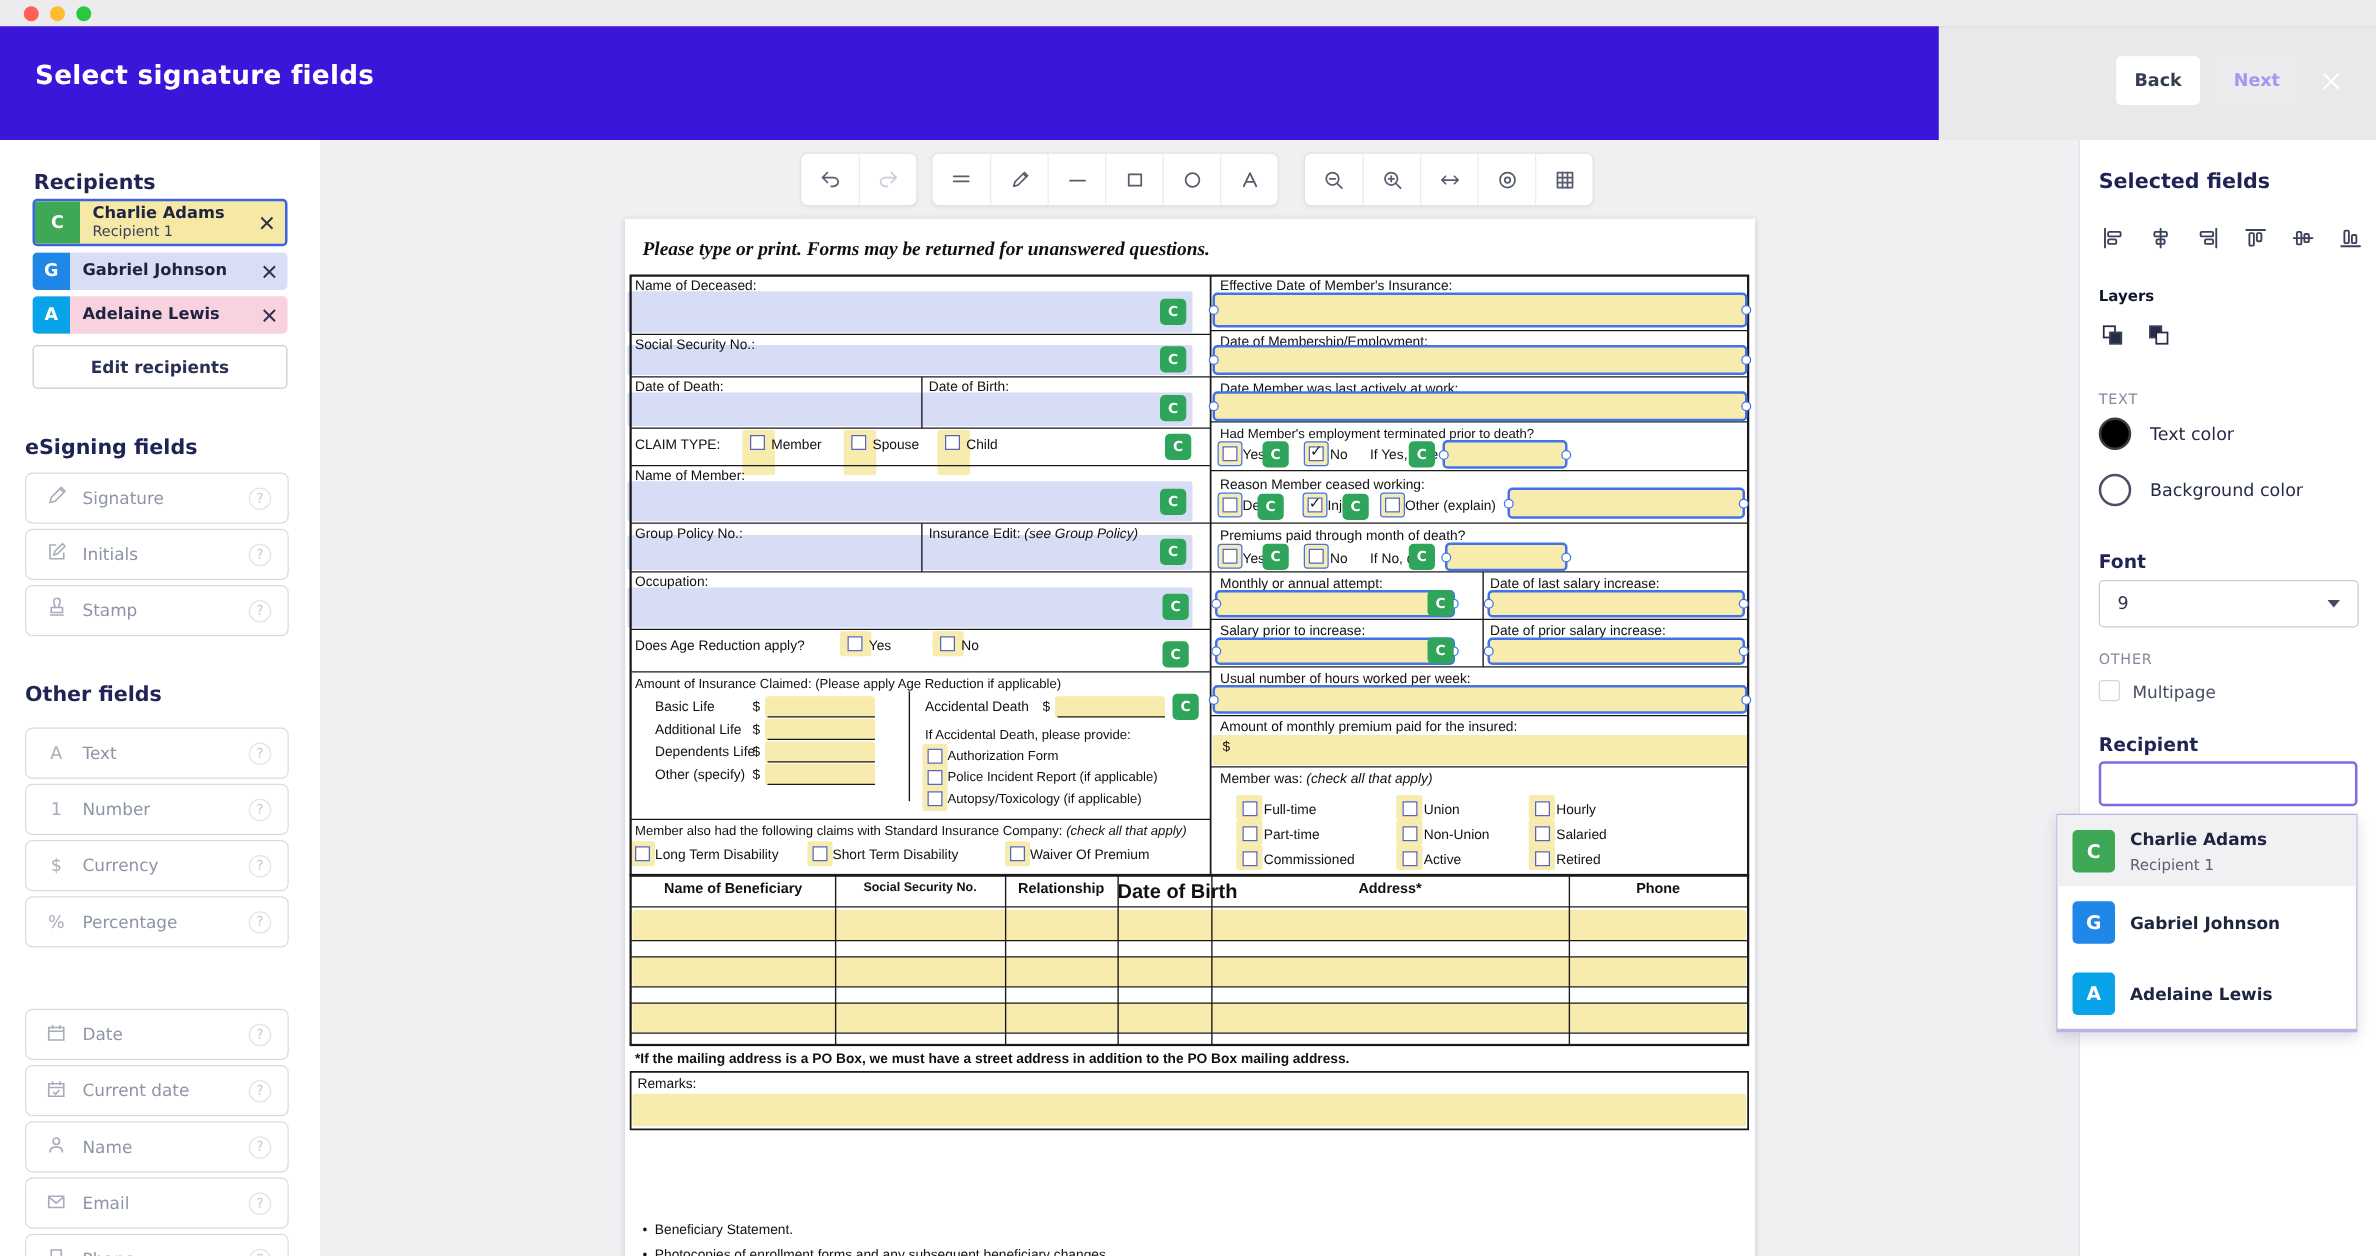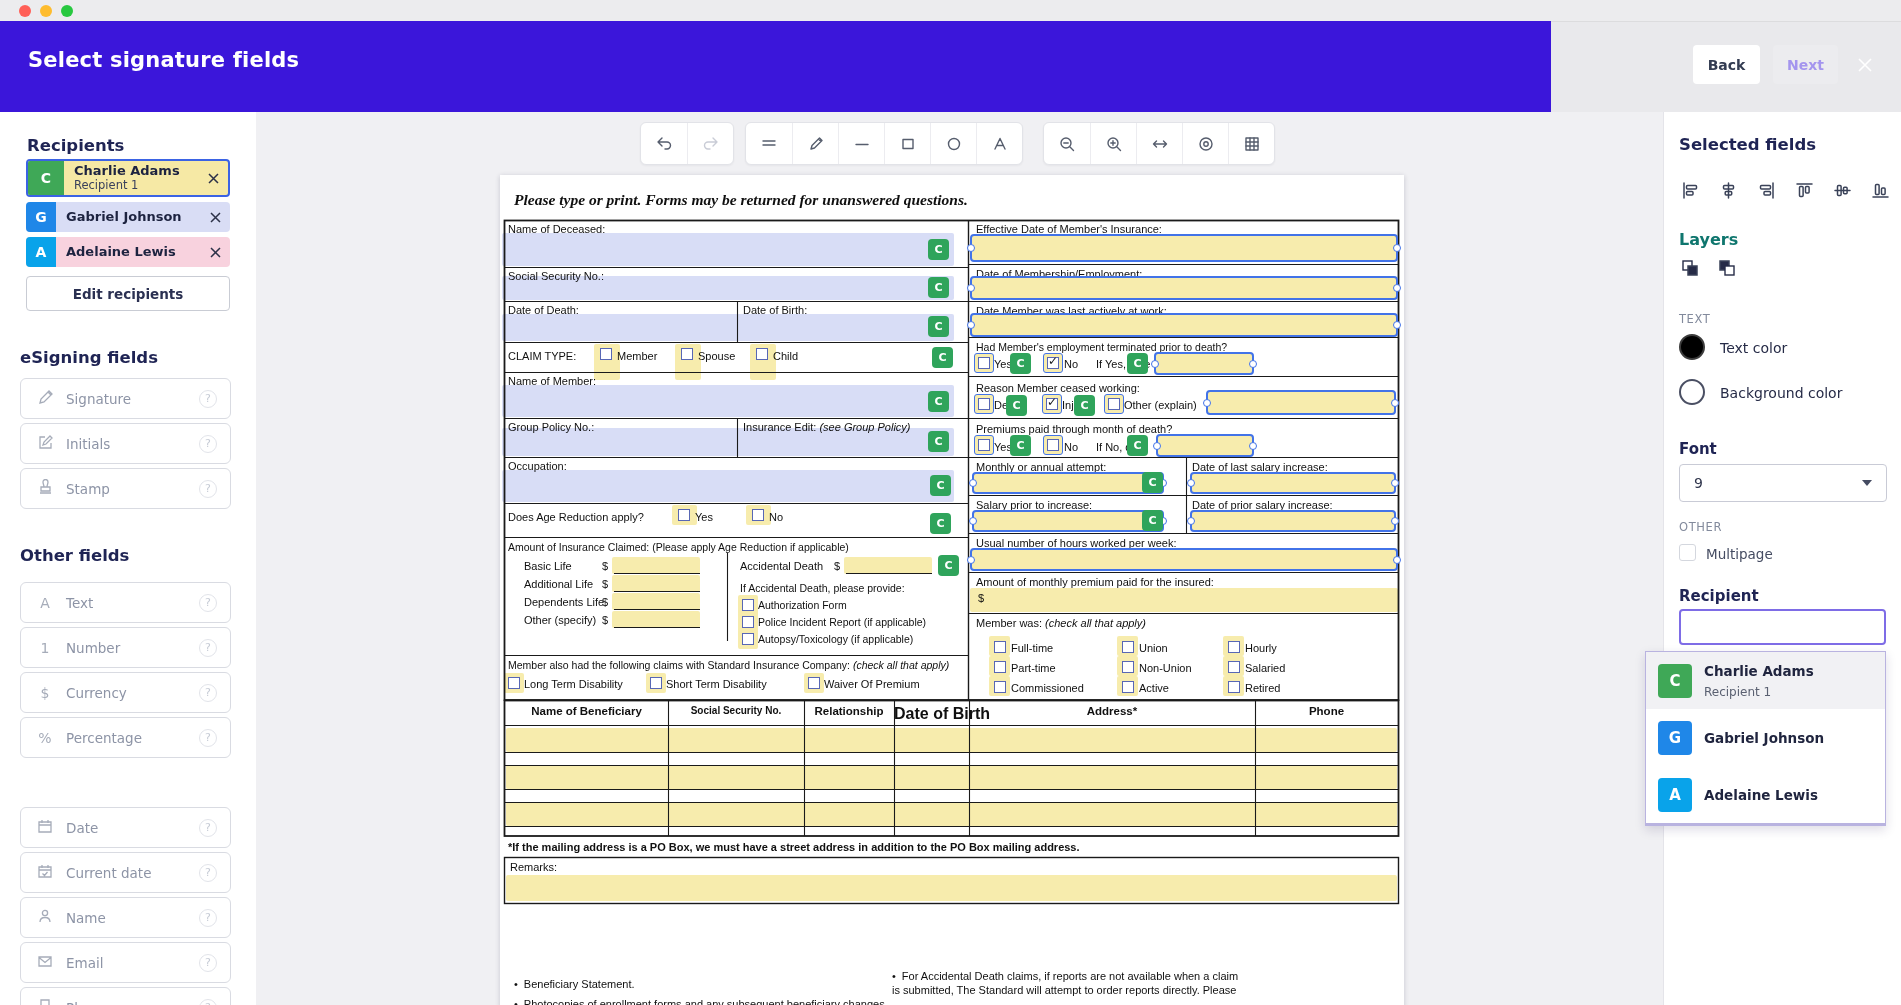--- a/index.html
+++ b/index.html
@@ -577,21 +577,20 @@
     <div class="l b" style="left:755px;top:530px;width:143px;text-align:center;font-size:11.5px">Phone</div>
     <i class="yf" style="left:6px;top:553px;width:891px;height:24px"></i>
     <i class="yf" style="left:6px;top:590px;width:891px;height:24px"></i>
     <i class="yf" style="left:6px;top:627px;width:891px;height:24px"></i>
 
     <div class="l b" style="left:8px;top:666px">*If the mailing address is a PO Box, we must have a street address in addition to the PO Box mailing address.</div>
     <div class="l" style="left:10px;top:686px">Remarks:</div>
     <i class="yf" style="left:6px;top:700px;width:891px;height:26px"></i>
     <div class="l bullet" style="left:14px;top:803px">Beneficiary Statement.</div>
     <div class="l bullet" style="left:14px;top:823px">Photocopies of enrollment forms and any subsequent beneficiary changes</div>
-    <div class="l bullet wrap" style="left:392px;top:795px;width:348px;white-space:normal">For Accidental Death claims, if reports are not available when a claim is submitted, The Standard will attempt to order reports directly. Please</div>
   </div>
 </div>
 
 <div class="abs rsb">
   <div class="abs sec-h" style="left:15px;top:23px">Selected fields</div>
 
   <span class="abs aico" style="left:18px;top:70px"><svg width="17" height="17" viewBox="0 0 17 17">
         <path d="M2 1v15"></path>
         <rect x="4.5" y="3.5" width="10" height="3.6" rx="1"></rect>
         <rect x="4.5" y="9.5" width="6.5" height="3.6" rx="1"></rect>
@@ -615,21 +614,21 @@
         <path d="M1 8.5h15"></path>
         <rect x="3.5" y="3.5" width="3.6" height="10" rx="1"></rect>
         <rect x="9.5" y="5.2" width="3.6" height="6.5" rx="1"></rect>
       </svg></span>
   <span class="abs aico" style="left:208px;top:70px"><svg width="17" height="17" viewBox="0 0 17 17">
         <path d="M1 15h15"></path>
         <rect x="3.5" y="2.5" width="3.6" height="10" rx="1"></rect>
         <rect x="9.5" y="6" width="3.6" height="6.5" rx="1"></rect>
       </svg></span>
 
-  <div class="abs" style="left:15px;top:118px;font-size:16px;font-weight:bold;color:#0f766e">Layers</div>
+  <div class="abs" style="left:15px;top:118px;font-size:12px;font-weight:bold;color:#0f172a">Layers</div>
   <span class="abs aico" style="left:16px;top:146px"><svg width="20" height="20" viewBox="0 0 20 20">
         <rect x="3" y="3" width="9" height="9" stroke="#262b47" fill="none" stroke-width="1.4"></rect>
         <rect x="8" y="8" width="9" height="9" fill="#262b47"></rect>
       </svg></span>
   <span class="abs aico" style="left:53px;top:146px"><svg width="20" height="20" viewBox="0 0 20 20">
         <rect x="3" y="3" width="9" height="9" fill="#262b47"></rect>
         <rect x="8" y="8" width="9" height="9" stroke="#262b47" fill="#fff" stroke-width="1.4"></rect>
       </svg></span>
 
   <div class="abs gray-lab" style="left:15px;top:200px">TEXT</div>

